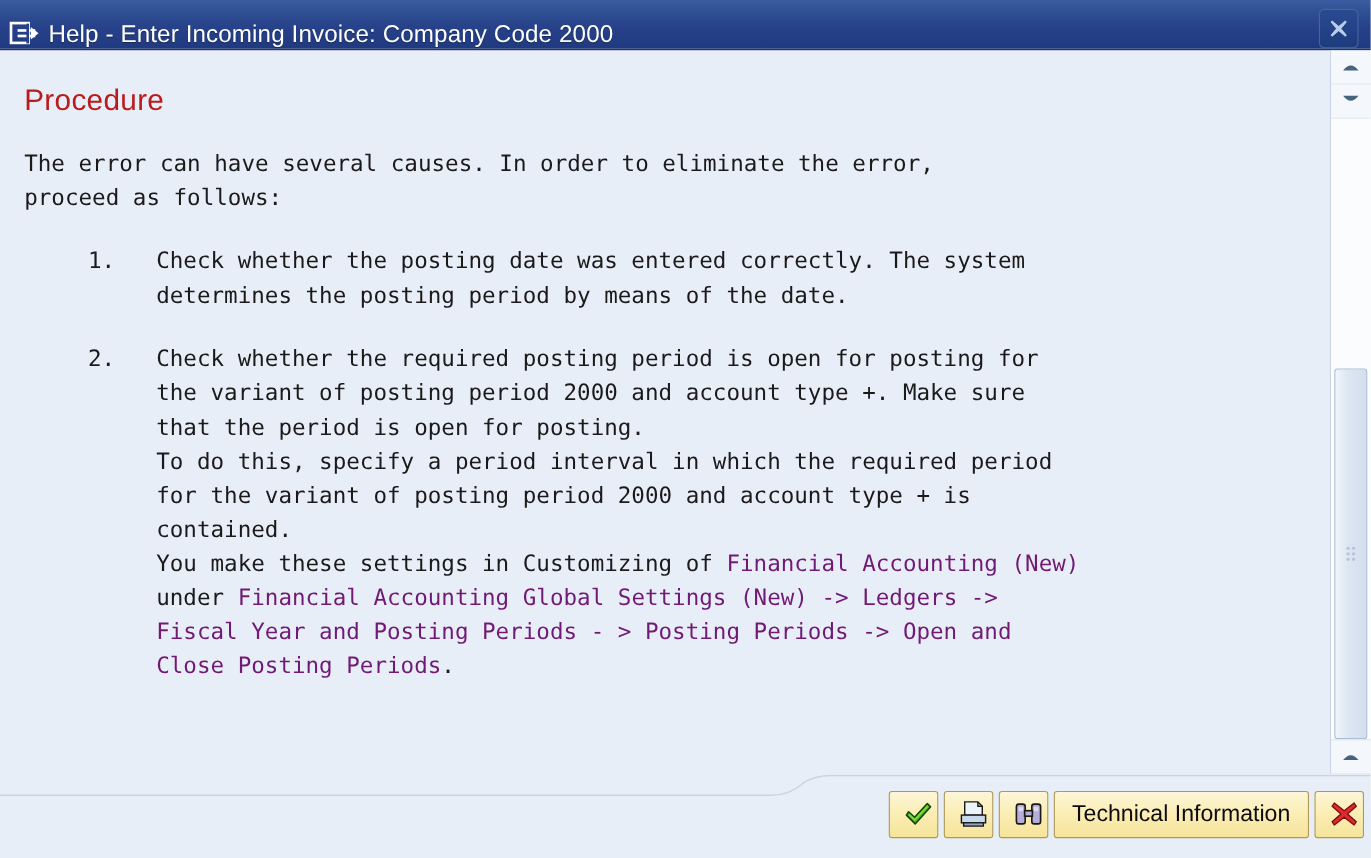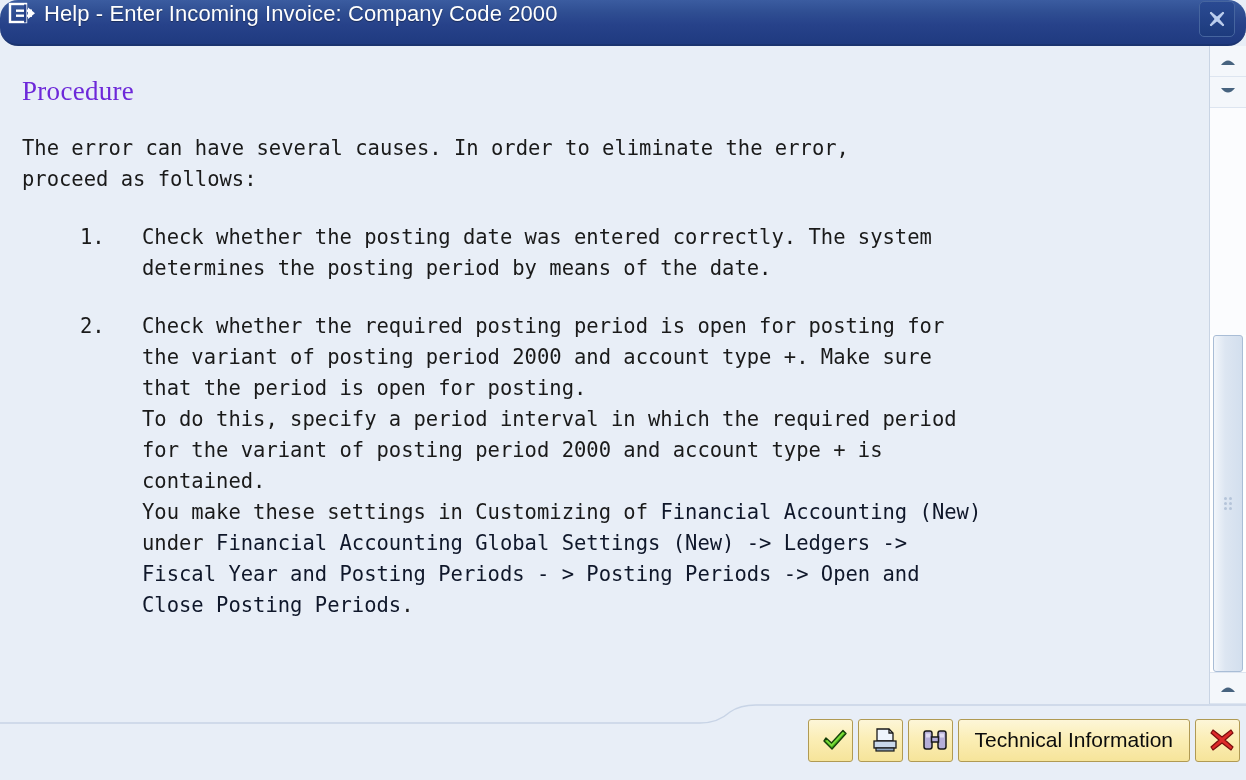--- a/index.html
+++ b/index.html
@@ -25,24 +25,23 @@
   }
 
   
   .titlebar {
     position: relative;
     height: 46px;
     flex: 0 0 46px;
     background: linear-gradient(to bottom, #3b5ca0 0%, #2f4e92 28%, #27428a 55%, #1f3a80 100%);
     border-bottom: 2px solid #1b3470;
     display: flex;
-    align-items: flex-start;
+    align-items: flex-end;
     padding: 1px 6px 0 8px;
     box-sizing: border-box;
-    border-radius: 18px;
   }
   .title-icon {
     width: 28px;
     height: 26px;
     flex: 0 0 28px;
     margin-right: 8px;
     display: block;
   }
   .title-text {
     color: #ffffff;
@@ -84,23 +83,23 @@
     overflow: hidden;
     padding: 0;
     background: #e8eef7;
   }
 
   .doc {
     padding: 30px 18px 0 22px;
   }
 
   .heading {
-    font-family: Liberation Serif, serif;
+    font-family: Liberation Sans, sans-serif;
     font-size: 27px;
-    color: #6d28d9;
+    color: #b91c1c;
     margin: 0 0 26px 0;
     letter-spacing: 0.3px;
   }
 
   .para {
     font-family: "DejaVu Sans Mono", monospace;
     font-size: 20.5px;
     line-height: 31px;
     color: #1a1a1a;
     white-space: pre-wrap;
@@ -121,21 +120,21 @@
     font-family: "DejaVu Sans Mono", monospace;
     font-size: 20.5px;
     line-height: 31px;
     color: #1a1a1a;
     flex: 0 0 62px;
   }
   .item-body {
     flex: 1 1 auto;
   }
   .lnk {
-    color: #0f172a;
+    color: #701a75;
   }
 
   
   .scrollbar {
     position: relative;
     flex: 0 0 36px;
     width: 36px;
     background: #ffffff;
     border-left: 1px solid #c9d4e4;
     display: flex;

